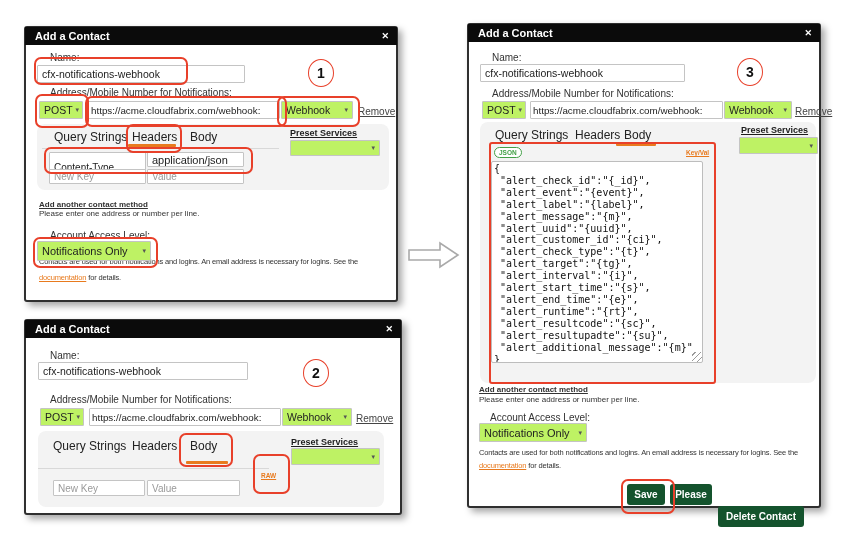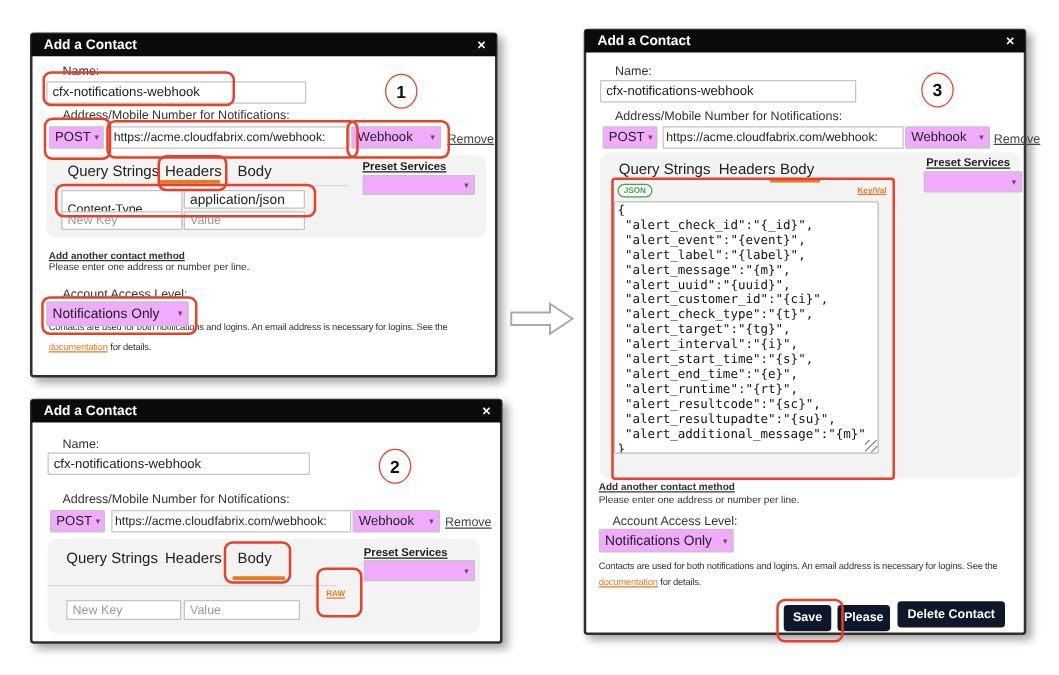--- a/index.html
+++ b/index.html
@@ -6,36 +6,36 @@
   body{width:847px;height:540px;position:relative;font-family:"Liberation Sans",sans-serif;color:#222;overflow:hidden;}
   .dialog{position:absolute;background:#fff;border:2px solid #2f2f2f;border-radius:3px;
           box-shadow:4px 4px 7px rgba(0,0,0,.35);box-sizing:border-box;}
   .titlebar{position:absolute;left:-1px;right:-1px;top:-1px;height:18px;background:#0b0b0b;color:#fff;
             font-weight:bold;font-size:11px;line-height:18px;padding-left:10px;box-sizing:border-box;}
   .close{position:absolute;right:8px;top:0;font-size:9px;line-height:18px;color:#fff;cursor:pointer;font-weight:bold;}
   .lbl{position:absolute;font-size:10px;color:#333;white-space:nowrap;padding-left:11px;}
   .inp{position:absolute;border:1px solid #c4c4c4;background:#fff;font-size:10.5px;color:#222;
        padding:0 4px;box-sizing:border-box;font-family:"Liberation Sans",sans-serif;border-radius:1px;}
   .inp::placeholder{color:#9a9a9a;}
-  .sel{position:absolute;border:1px solid #c4c4c4;background:#f0abfc;font-size:10.5px;color:#222;
+  .sel{position:absolute;border:1px solid #c4c4c4;background:#bef264;font-size:10.5px;color:#222;
        padding:0 4px;box-sizing:border-box;display:flex;align-items:center;justify-content:space-between;cursor:pointer;border-radius:1px;}
   .caret{font-size:7px;color:#555;margin-left:3px;}
   .panel{position:absolute;background:#f3f3f3;border-radius:8px;}
   .tab{position:absolute;font-size:12px;color:#222;cursor:pointer;white-space:nowrap;}
   .tabline{position:absolute;height:3px;background:#e87a1e;border-radius:1px;}
   .divider{position:absolute;height:1px;background:#d8d8d8;}
   .olink{color:#e87a1e;text-decoration:underline;cursor:pointer;}
   .small{position:absolute;font-size:8px;color:#333;white-space:nowrap;}
   .note{position:absolute;font-size:7.5px;letter-spacing:-0.15px;color:#333;white-space:nowrap;}
   .remove{position:absolute;font-size:10px;font-weight:normal;color:#444;text-decoration:underline;cursor:pointer;}
   .presetlbl{position:absolute;font-size:9px;font-weight:bold;color:#1d1d1d;text-decoration:underline;white-space:nowrap;}
   .hl{position:absolute;border:2px solid #e8402a;border-radius:7px;pointer-events:none;z-index:6;}
   .stepnum{position:absolute;width:24px;height:26px;border:1.8px solid #e8402a;border-radius:50%;
            text-align:center;line-height:26px;font-weight:bold;font-size:14px;color:#111;background:#fff;z-index:4;}
-  .btn{position:absolute;background:#0f172a;color:#fff;font-weight:bold;font-size:10px;border-radius:3px;
+  .btn{position:absolute;background:#14532d;color:#fff;font-weight:bold;font-size:10px;border-radius:3px;
        text-align:center;line-height:21px;cursor:pointer;white-space:nowrap;}
   .tiny-orange{position:absolute;font-size:6.5px;font-weight:bold;color:#e87a1e;text-decoration:underline;cursor:pointer;}
   .badge-json{position:absolute;font-size:6.5px;font-weight:bold;color:#43a047;border:1px solid #43a047;
               border-radius:6px;padding:0 4px;line-height:9px;background:#fff;}
   .bodyarea{position:absolute;border:1px solid #bdbdbd;border-radius:2px;background:#fff;resize:none;
             font-family:"DejaVu Sans Mono",monospace;font-size:10px;line-height:11.9px;color:#111;
             padding:1px 2px;box-sizing:border-box;overflow:hidden;}
   .rhandle{position:absolute;width:10px;height:10px;z-index:3;cursor:nwse-resize;
            background:repeating-linear-gradient(135deg,transparent 0 2px,#9a9a9a 2px 3px,transparent 3px 4px);}
   .overlap-note{z-index:1;}
@@ -226,17 +226,17 @@
 
   <span class="note" style="left:10px;top:423px;">
     <span>Contacts are used for both notifications and logins. An email address is necessary for logins. See the</span>
   </span>
   <span class="note" style="left:10px;top:436px;">
     <span class="olink">documentation</span><span> for details.</span>
   </span>
 
   <div class="btn" style="left:158px;top:459px;width:38px;height:21px;">Save</div>
   <div class="btn" style="left:201px;top:459px;width:42px;height:21px;">Please</div>
-  <div class="btn" style="left:249px;top:456px;width:86px;height:21px;">Delete Contact</div>
+  <div class="btn" style="left:249px;top:481px;width:86px;height:21px;">Delete Contact</div>
 
   <div class="hl" style="left:20px;top:117px;width:223px;height:238px;border-radius:3px;"></div>
   <div class="hl" style="left:152px;top:454px;width:50px;height:31px;"></div>
 </section>
 
 </body></html>

